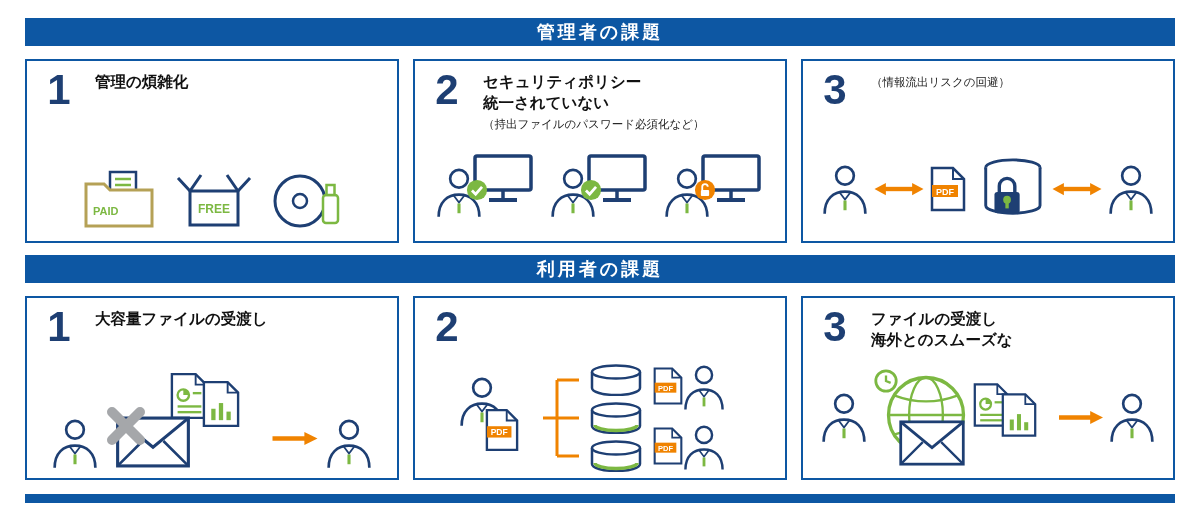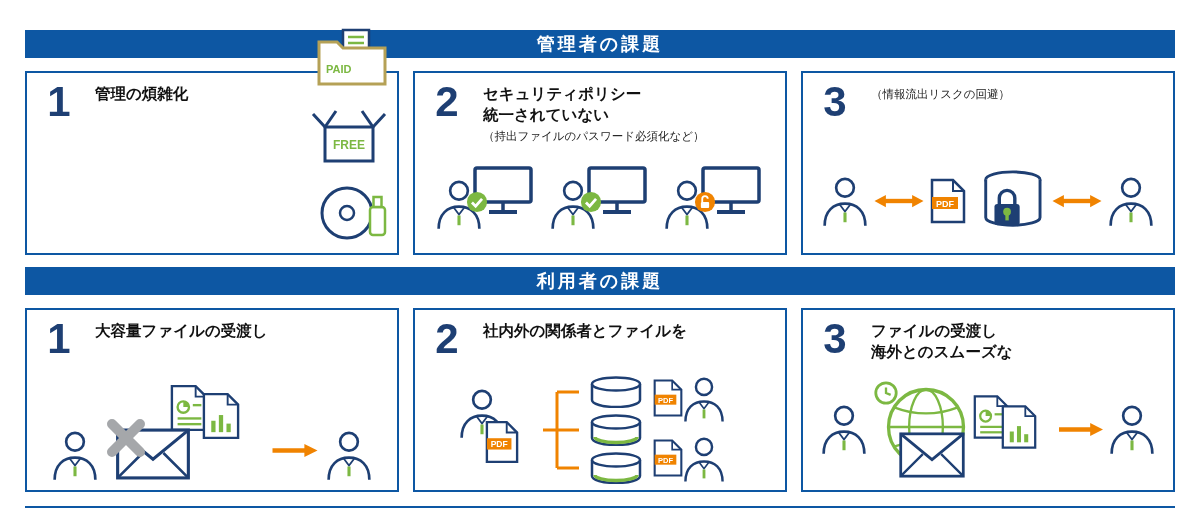--- a/index.html
+++ b/index.html
@@ -1,36 +1,36 @@
 <!DOCTYPE html>
 <html><head>
 <meta charset="utf-8">
 <style>
   * { margin:0; padding:0; box-sizing:border-box; }
   html,body { width:1200px; height:510px; background:#fff; overflow:hidden;
     font-family:"Liberation Sans","DejaVu Sans",sans-serif; }
-  .page { width:1200px; height:508px; padding:30px 25px 0; display:flex; flex-direction:column; }
+  .page { width:1200px; height:508px; padding:18px 25px 0; display:flex; flex-direction:column; }
 
   .banner { background:#0d57a3; color:#fff; text-align:center; font-weight:bold;
     font-size:18px; height:28px; line-height:28px; letter-spacing:3px; }
 
   .row { display:flex; gap:14px; margin:13px 0 12px; }
   .card { flex:1; border:2px solid #0d57a3; background:#fff; height:184px;
     padding:8px 10px; position:relative; }
 
   .card-head { display:flex; }
   .num { font-size:42px; font-weight:bold; color:#1e3f73; line-height:1;
     min-width:36px; margin-left:4px; text-align:center; }
   .titles { margin-left:18px; padding-top:3px; }
   .tline { font-weight:bold; font-size:15.5px; color:#111; line-height:1.35; }
   .subtitle { font-size:11.5px; color:#222; margin-top:3px; }
 
   .art { position:absolute; left:8px; right:8px; display:flex;
     justify-content:center; align-items:flex-end; }
-  .art-a1 { gap:18px; bottom:12px;flex-direction:column; }
+  .art-a1 { gap:18px; bottom:12px; }
   .art-a2 { gap:14px; bottom:6px; }
   .art-a3 { gap:6px; bottom:20px; align-items:center; }
   .art-b1 { gap:8px; bottom:10px; align-items:flex-end; }
   .art-b1 .arr { margin-bottom:22px; }
   .art-b2 { gap:8px; bottom:6px; align-items:flex-end; }
   .art-b3 { gap:6px; bottom:12px; align-items:center; }
 
   .grp { position:relative; }
   .grp > svg { position:absolute; }
 
@@ -305,21 +305,20 @@
         <svg width="46" height="50">
             <use href="#sym-person"></use>
           </svg>
       </div>
     </div>
 
     <div class="card">
       <div class="card-head">
         <div class="num">2</div>
         <div class="titles">
-          <div class="tline">社内外の関係者とファイルを</div>
           <div class="subtitle"></div>
         </div>
       </div>
       <div class="art art-b2">
         <div class="grp b2-left">
           <svg class="b2-per" width="46" height="50">
               <use href="#sym-person"></use>
             </svg>
           <svg class="b2-pdf" width="34" height="44">
               <use href="#sym-pdf"></use>

